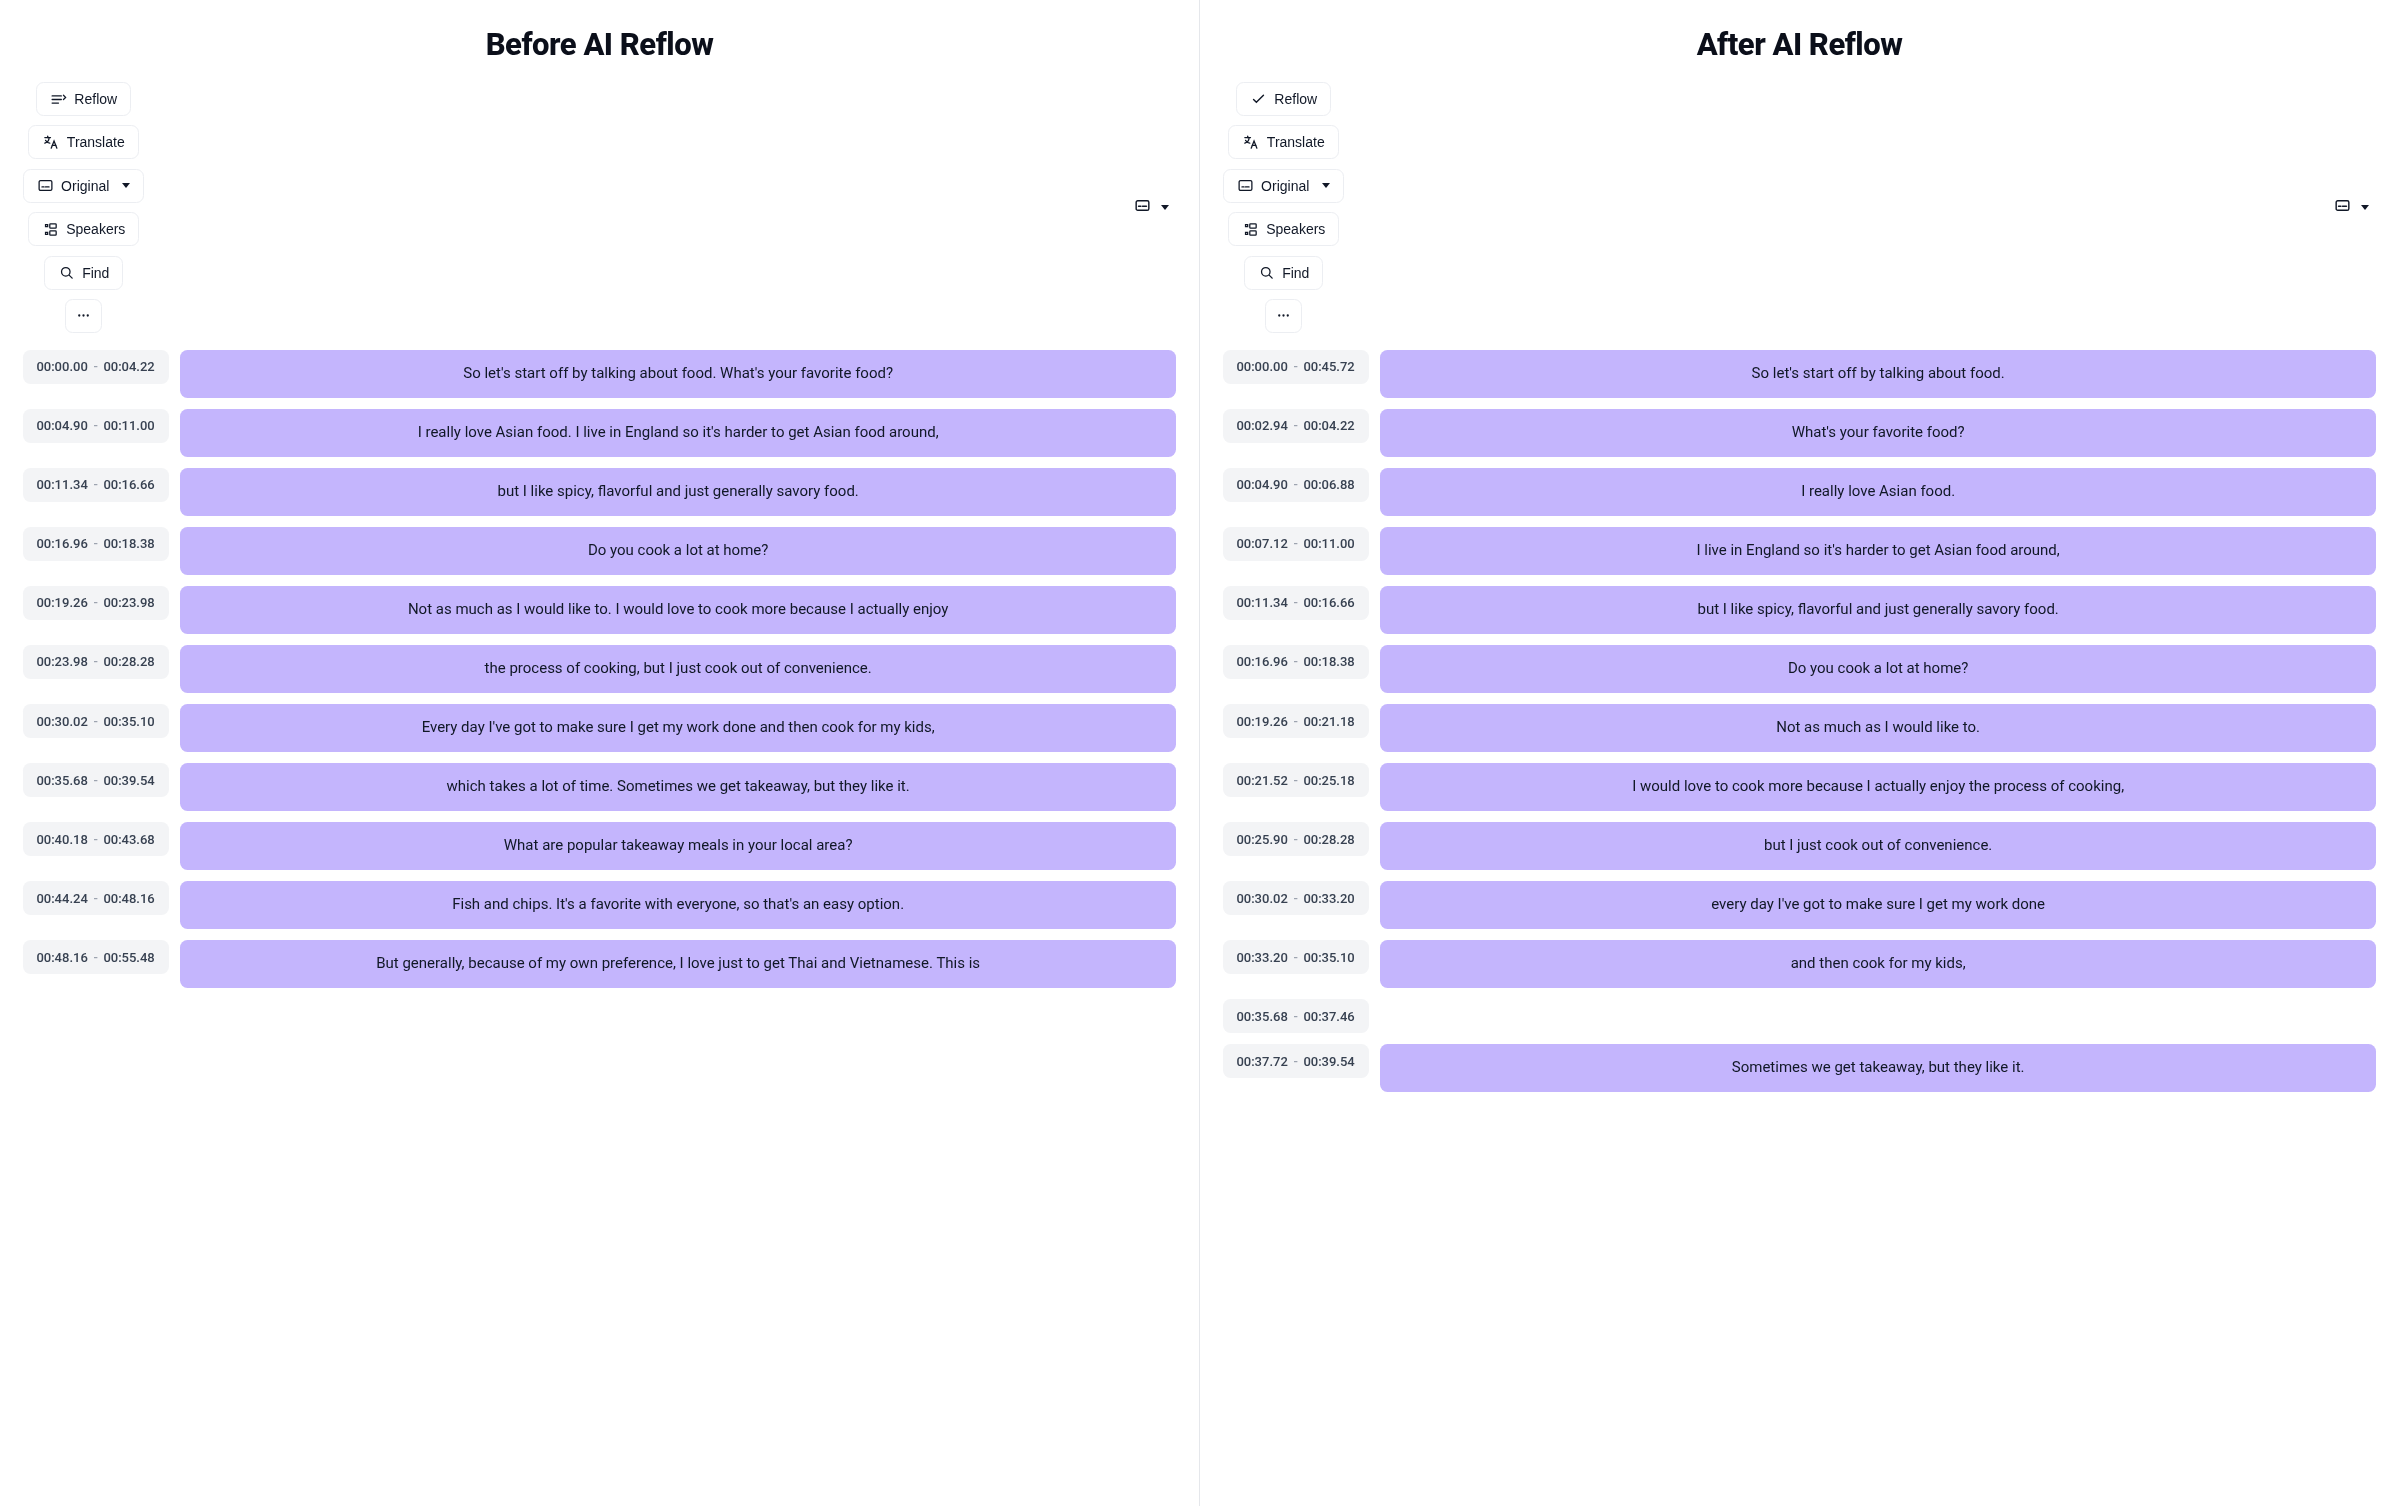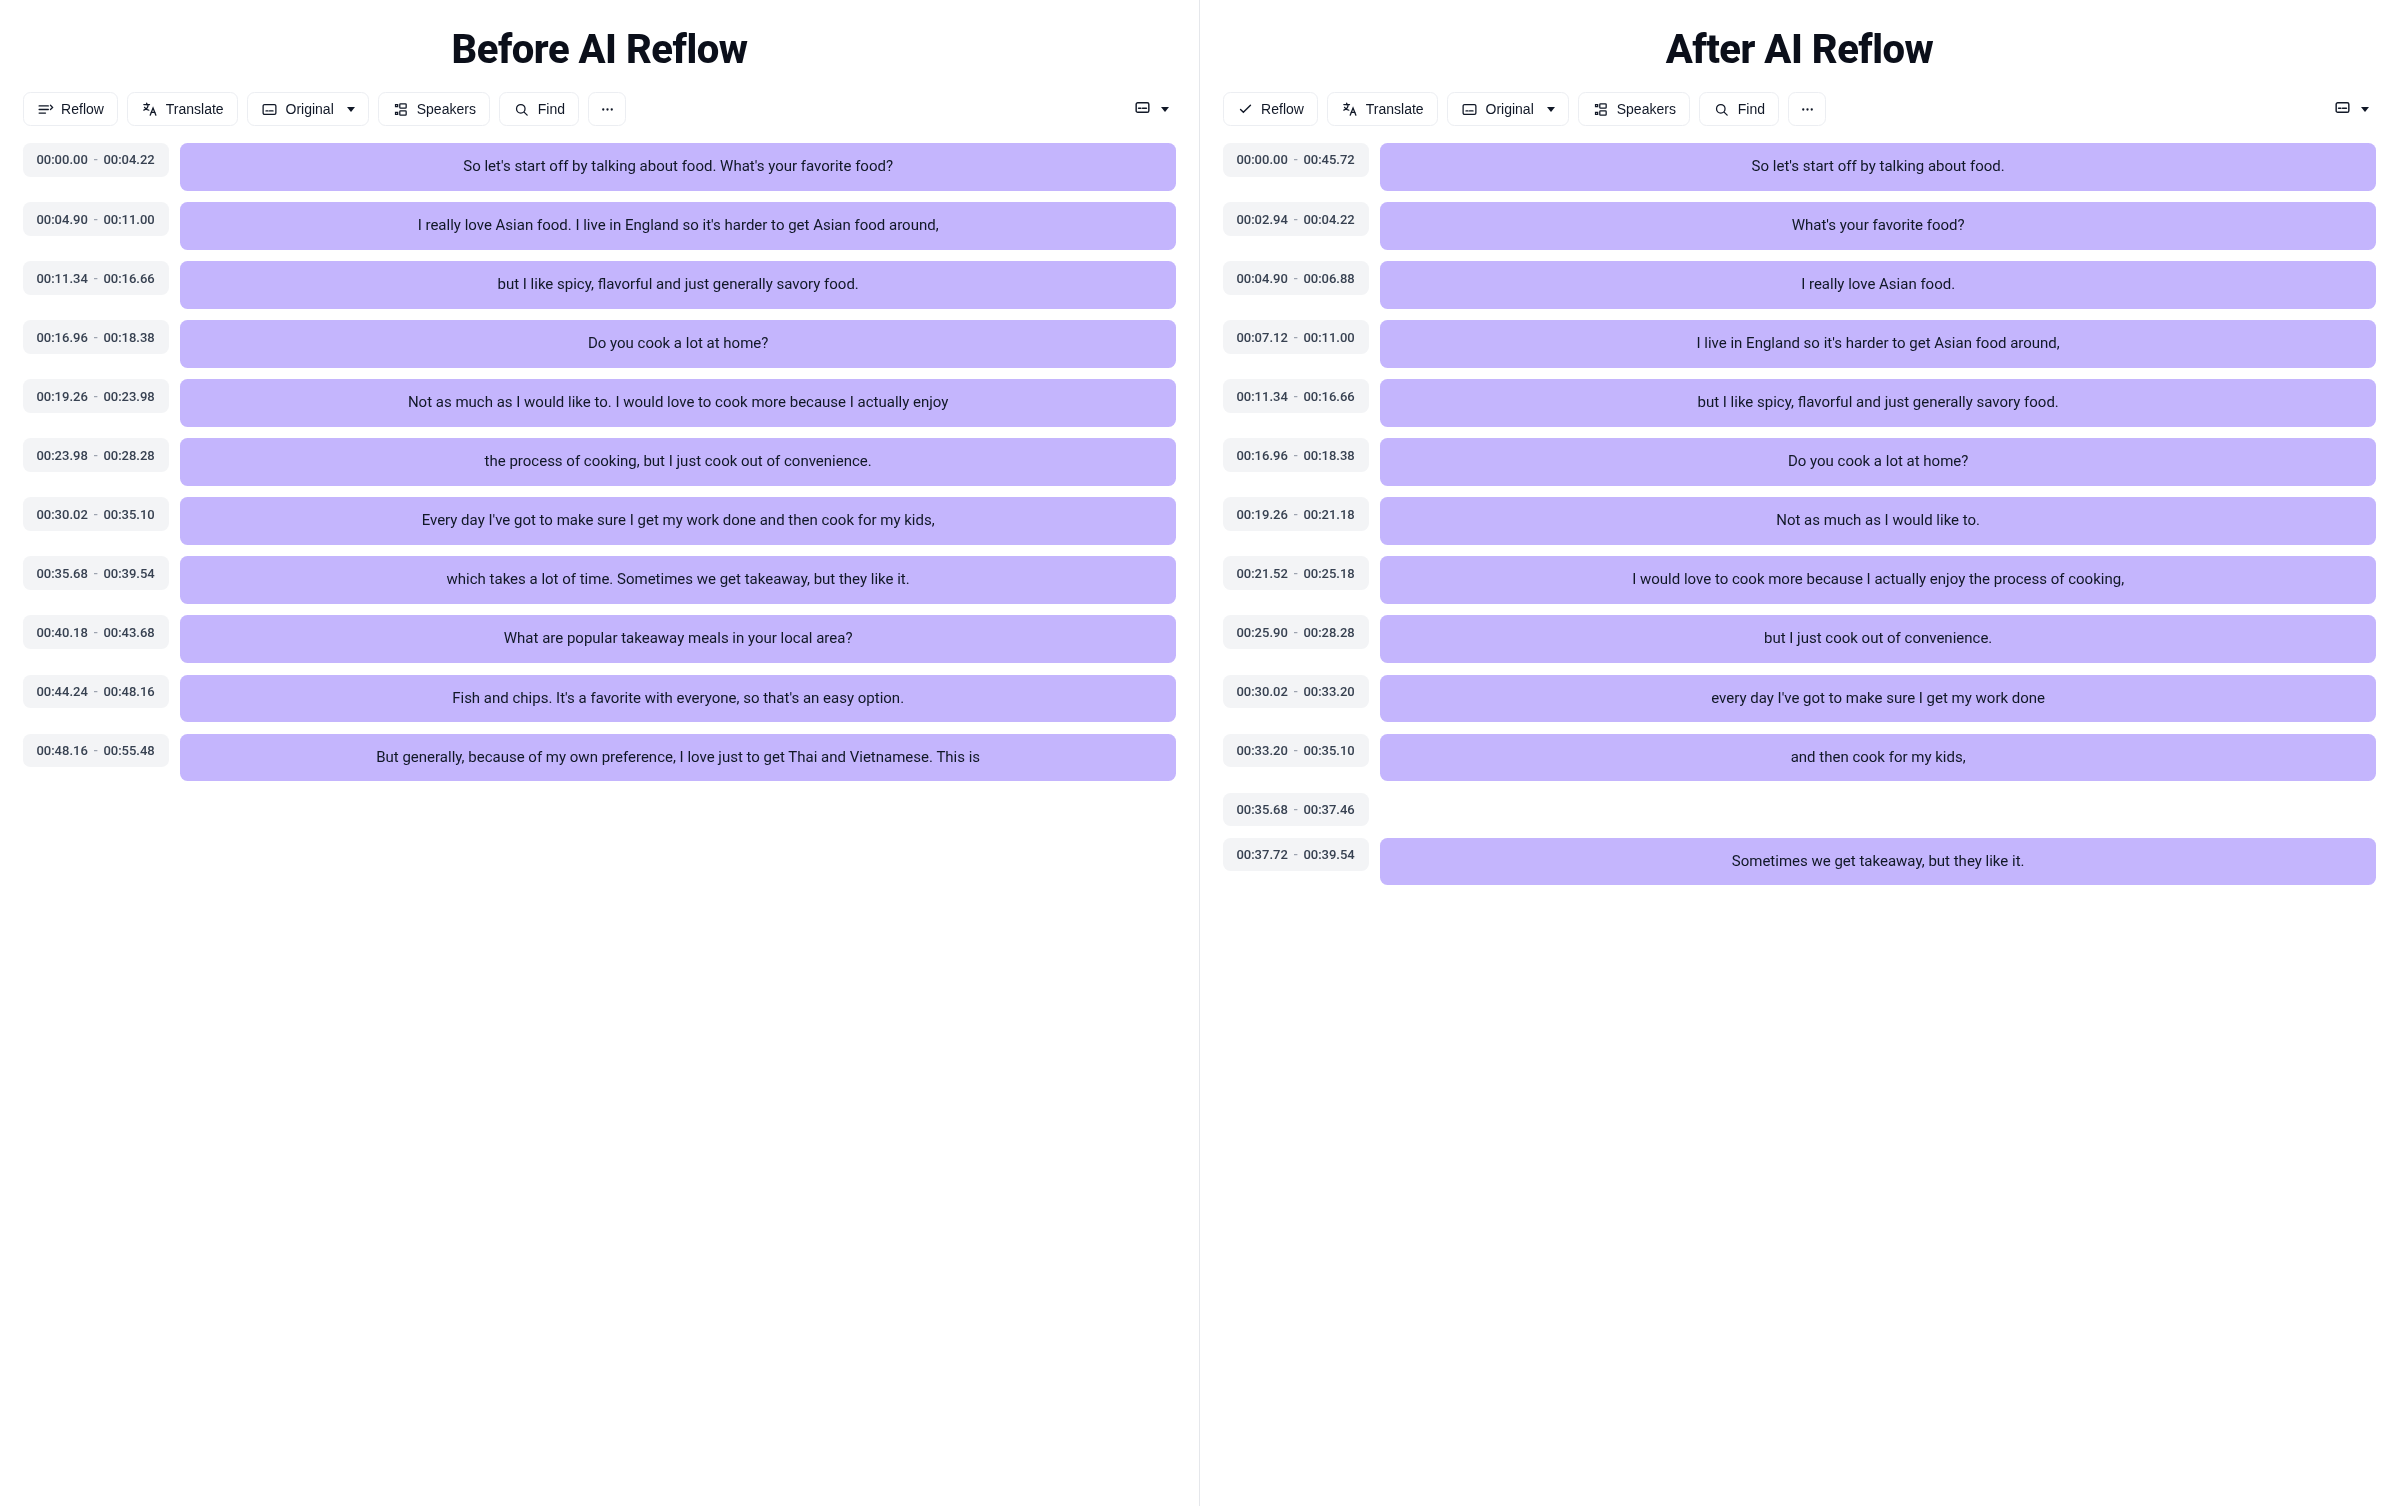--- a/index.html
+++ b/index.html
@@ -16,36 +16,37 @@
   }
   .panel {
     flex: 1;
     display: flex;
     flex-direction: column;
     overflow: hidden;
   }
   .panel + .panel { border-left: 0.9px solid #e5e7eb; }
   .heading {
     text-align: center;
-    font-size: 40px;
+    font-size: 31px;
     font-weight: 800;
     padding: 26px 0 19px 0;
     letter-spacing: -0.5px;
     color: #0b0f1a;
   }
   .toolbar-row {
     display: flex;
     align-items: center;
     justify-content: space-between;
     padding: 0 22.6px 9.4px 22.6px;
   }
   .toolbar {
     display: flex;
     gap: 9.4px;
     align-items: center;
+    flex-direction: column;
   }
   .tbtn {
     display: inline-flex;
     align-items: center;
     gap: 7.5px;
     padding: 7.5px 13px;
     border: 0.9px solid #eceef2;
     border-radius: 7.5px;
     background: #ffffff;
     color: #111827;

